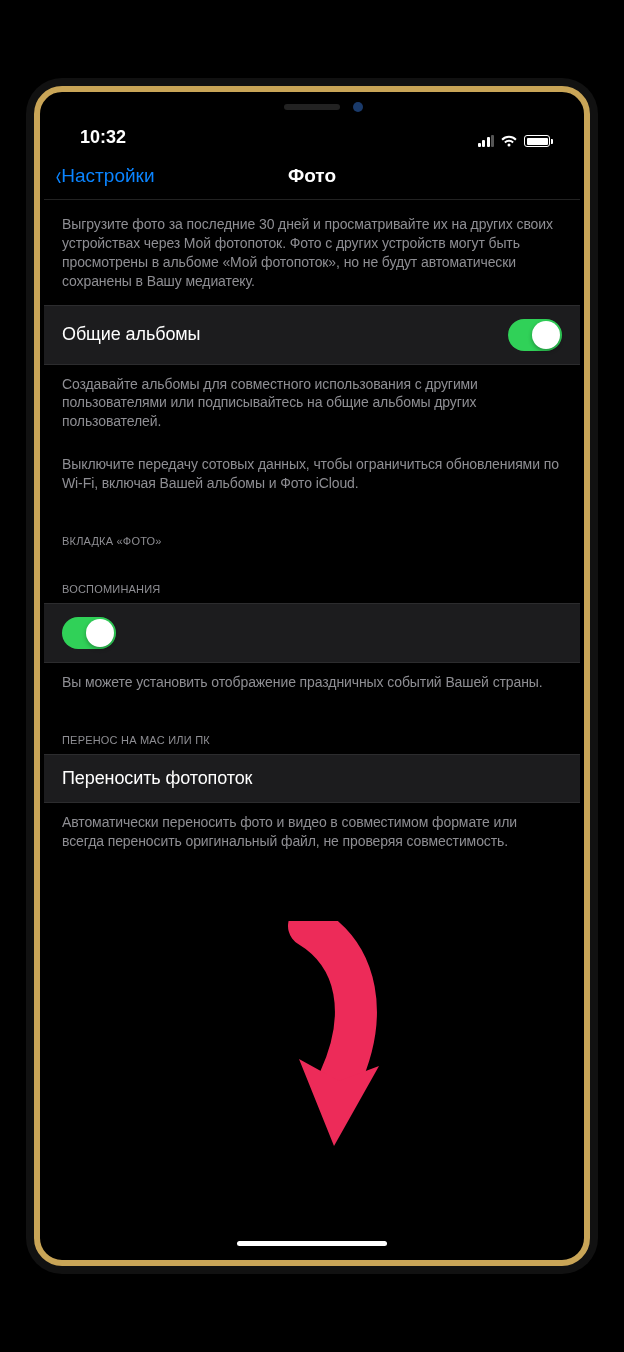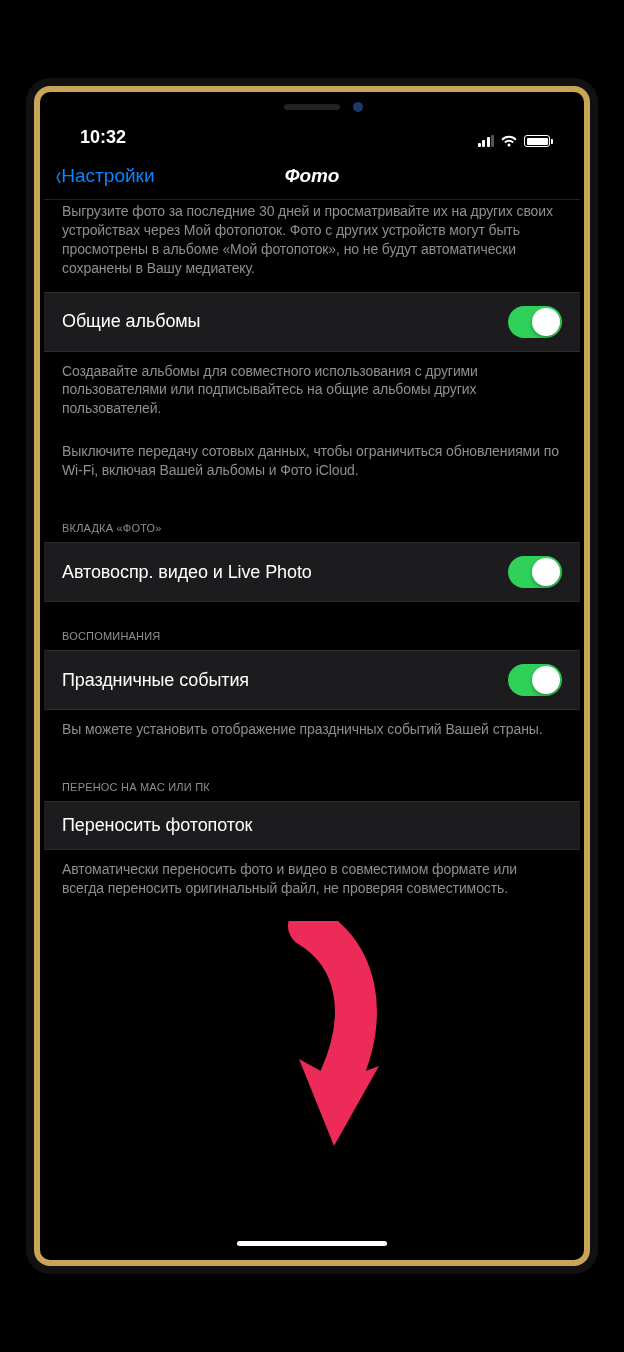--- a/index.html
+++ b/index.html
@@ -14,21 +14,21 @@
       height: 1352px;
       display: flex;
       align-items: center;
       justify-content: center;
       font-family: -apple-system, BlinkMacSystemFont, "Helvetica Neue", Arial, sans-serif;
     }
     .phone-frame {
       width: 556px;
       height: 1180px;
       background: #000;
-      border-radius: 16px;
+      border-radius: 28px;
       border: 6px solid #c9a557;
       box-shadow: inset 0 0 0 2px #000, 0 0 0 8px #111;
       position: relative;
       overflow: hidden;
       padding-left: 26px;
     }
     .notch-container {
       position: absolute;
       top: 0;
       left: 50%;
@@ -142,21 +142,20 @@
       display: inline-block;
       transform: scaleX(0.6);
       margin-right: -2px;
       font-weight: 400;
     }
     .nav-title {
       margin: 0 auto;
       color: #fff;
       font-size: 19px;
       font-weight: 600;
-      font-style: italic;
     }
     .content {
       flex: 1;
       overflow-y: hidden;
       color: #fff;
       font-size: 18px;
       letter-spacing: -0.1px;
     }
     .footer-text {
       padding: 10px 18px 14px;
@@ -226,20 +225,21 @@
       bottom: 10px;
       left: 50%;
       transform: translateX(-50%);
       width: 150px;
       height: 5px;
       background: #fff;
       border-radius: 3px;
     }
     .top-group-footer {
       padding-top: 2px;
+      margin-top: 13px;
     }
     .arrow-annotation {
       position: absolute;
       top: 825px;
       left: 220px;
       z-index: 20;
       pointer-events: none;
     }
     .wifi-icon {
       width: 18px;
@@ -291,30 +291,23 @@
         <span class="cell-label">Общие альбомы</span>
         <div class="switch">
           <div class="switch-knob"></div>
         </div>
       </div>
       <div class="footer-text">Создавайте альбомы для совместного использования с другими пользователями или подписывайтесь на общие альбомы других пользователей.</div>
 
       <div class="footer-text">Выключите передачу сотовых данных, чтобы ограничиться обновлениями по Wi-Fi, включая Вашей альбомы и Фото iCloud.</div>
 
       <div class="header-text">ВКЛАДКА «ФОТО»</div>
-      <div class="cell">
-        <span class="cell-label">Автовоспр. видео и Live Photo</span>
-        <div class="switch">
-          <div class="switch-knob"></div>
-        </div>
-      </div>
 
       <div class="header-text">ВОСПОМИНАНИЯ</div>
       <div class="cell">
-        <span class="cell-label">Праздничные события</span>
         <div class="switch">
           <div class="switch-knob"></div>
         </div>
       </div>
       <div class="footer-text">Вы можете установить отображение праздничных событий Вашей страны.</div>
 
       <div class="header-text">ПЕРЕНОС НА MAC ИЛИ ПК</div>
       <div class="cell-group">
         <div class="cell">
           <span class="cell-label">Переносить фотопоток</span>

